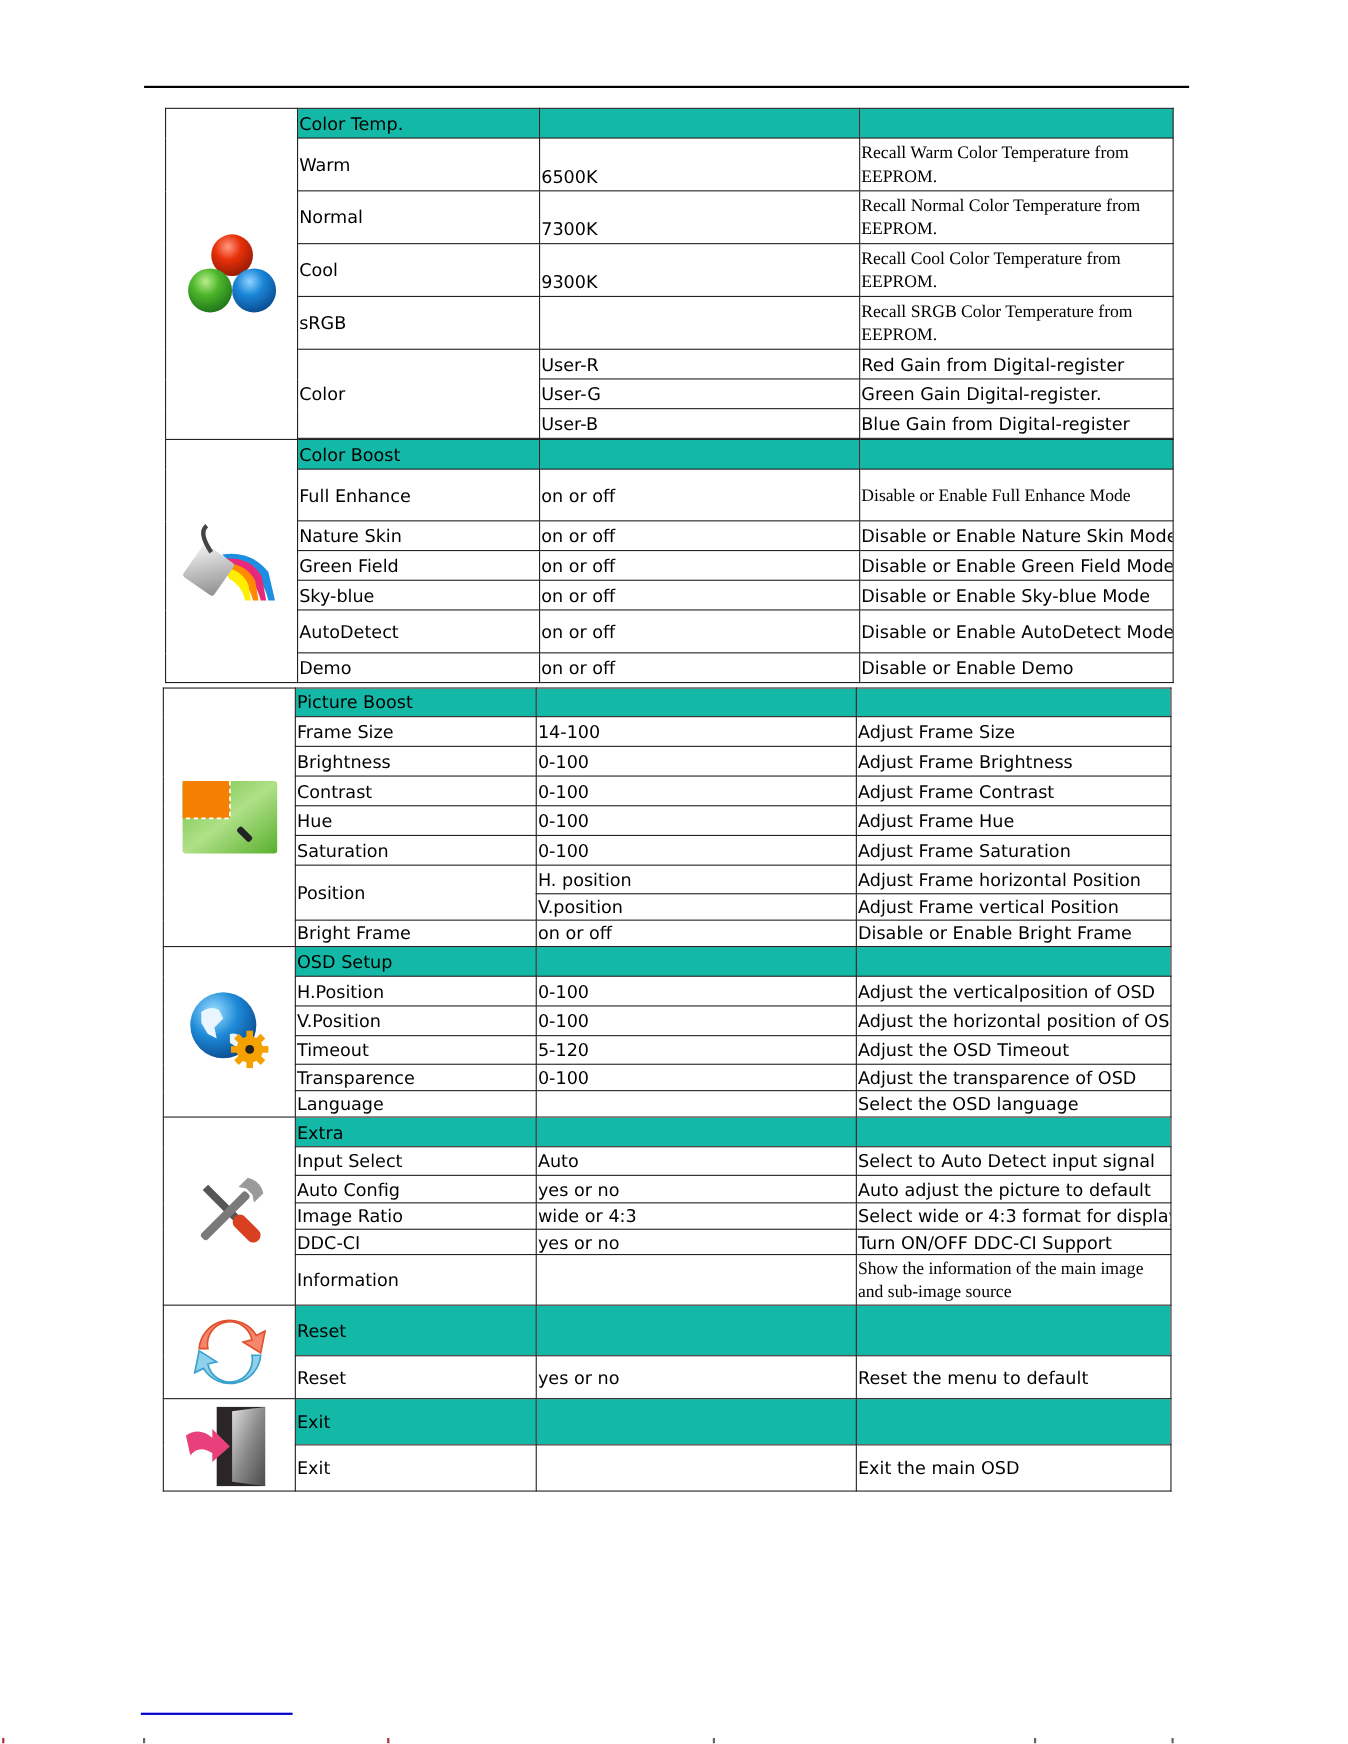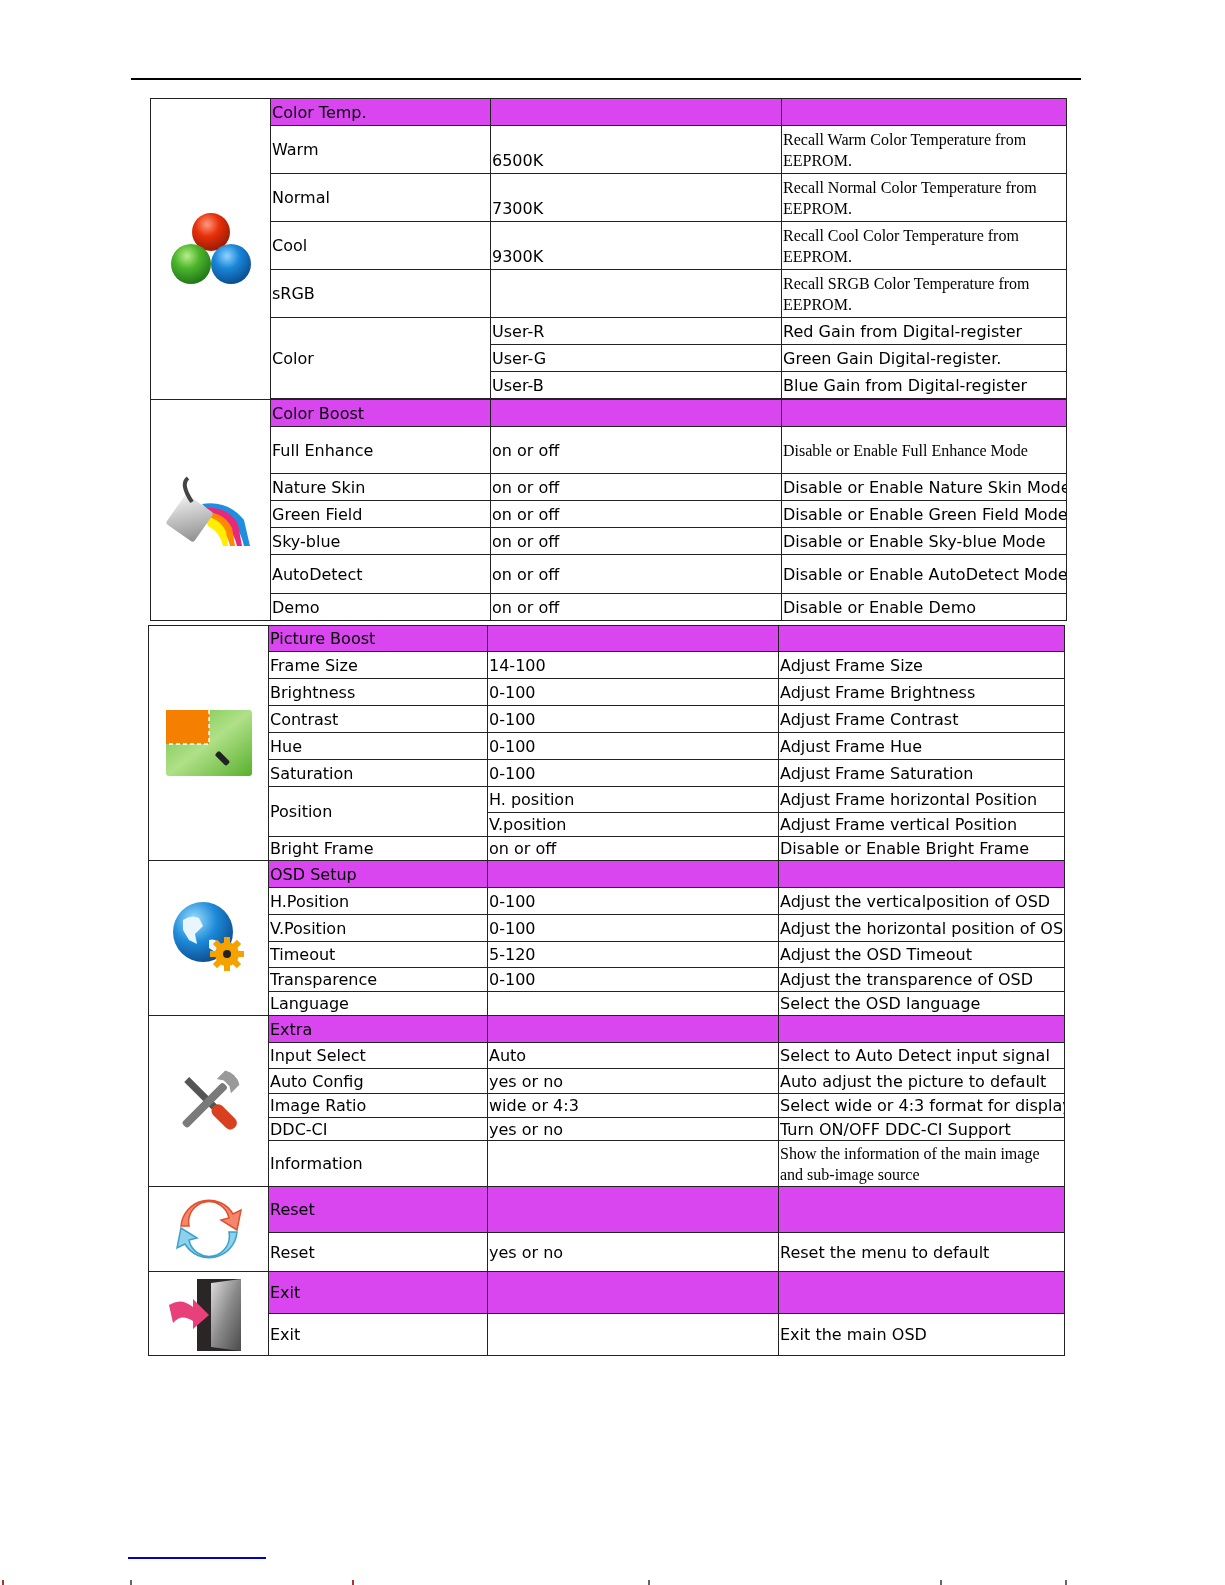--- a/index.html
+++ b/index.html
@@ -2,21 +2,21 @@
 <html><head>
 <meta charset="utf-8">
 <style>
   html, body { margin: 0; padding: 0; background: #ffffff; }
   body { width: 1225px; height: 1585px; position: relative; overflow: hidden; font-family: "Liberation Sans", sans-serif; color: #000; }
   .header-rule { position: absolute; left: 131px; top: 78px; width: 950px; height: 2px; background: #000; }
   table.spec { position: absolute; border-collapse: collapse; table-layout: fixed; font-size: 16px; font-family: "DejaVu Sans", sans-serif; }
   table.spec td { border: 1.5px solid #222; padding: 0 0 0 1px; vertical-align: middle; line-height: 21px; white-space: nowrap; overflow: hidden; }
   table.spec td.wrap { white-space: normal; font-family: Liberation Serif, serif; }
   table.spec td.icon-cell { text-align: center; padding: 0; }
-  table.spec tr.section td.hl { background: #d946ef; }
+  table.spec tr.section td.hl { background: #14b8a6; }
   .val-bottom { vertical-align: bottom !important; padding-bottom: 2px !important; }
   #t1 { left: 150px; top: 98px; width: 916px; }
   #t2 { left: 148px; top: 625px; width: 916px; }
   .footer-link { position: absolute; left: 128px; top: 1557px; width: 138px; height: 2px; background: #0000cc; }
   .footer-marks { position: absolute; top: 1580px; left: 0; width: 1225px; height: 5px; }
   .footer-marks span { position: absolute; top: 0; width: 2px; height: 5px; background: #666; }
   svg { display: block; margin: 0 auto; }
 </style>
 </head>
 <body>

